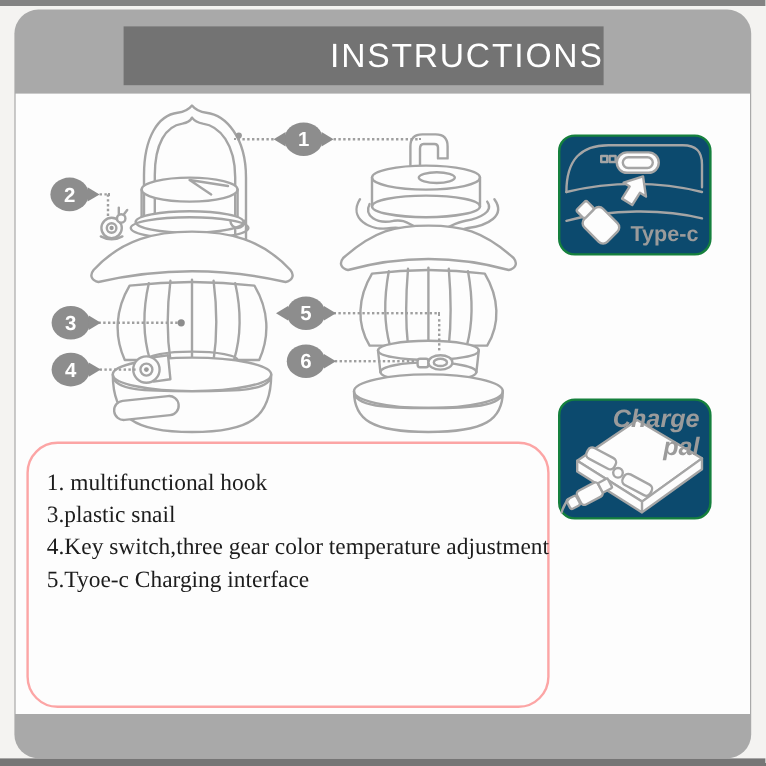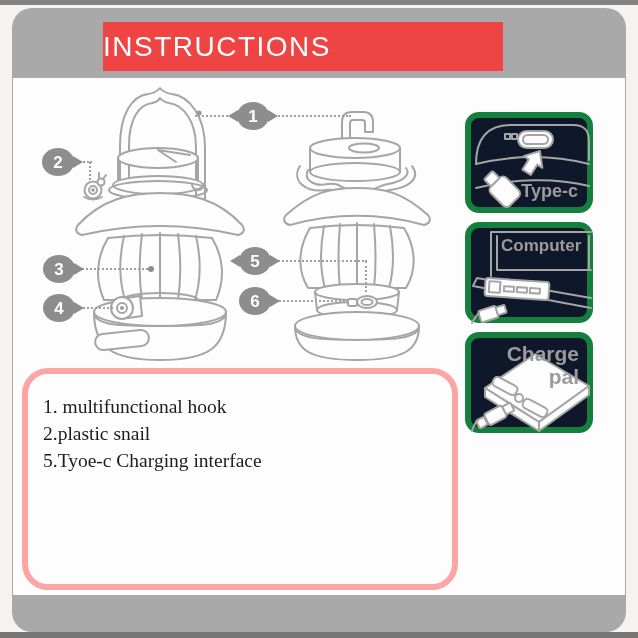--- a/index.html
+++ b/index.html
@@ -2,46 +2,46 @@
 <html><head>
 <meta charset="utf-8">
 <style>
   html,body{margin:0;padding:0;}
   body{font-family:"Liberation Sans",sans-serif;background:#e9e9e9;}
   .stage{position:relative;width:638px;height:638px;background:#f4f3f1;overflow:hidden;}
   .photo-edge{position:absolute;left:0;width:638px;}
   .photo-edge.top{top:0;height:5px;background:#838383;}
   .photo-edge.bottom{top:632px;height:6px;background:#767676;}
   .sheet{position:absolute;left:12px;top:8px;width:614px;height:624px;background:#a9a9a9;border-radius:20px;}
-  .title-box{position:absolute;left:91px;top:14px;width:400px;height:49px;background:#ef4444;
-             display:flex;align-items:center;justify-content:flex-start;}
+  .title-box{position:absolute;left:91px;top:14px;width:400px;height:49px;background:#737373;
+             display:flex;align-items:center;justify-content:flex-end;}
   .title-box span{color:#ffffff;font-size:28px;font-weight:500;letter-spacing:1.5px;}
   .content{position:absolute;left:1px;top:70px;width:612px;height:517px;background:#fdfdfd;}
   svg{position:absolute;}
   .art{stroke:#a5a5a5;stroke-width:2;fill:none;stroke-linecap:round;stroke-linejoin:round;}
   .artfill{stroke:#a5a5a5;stroke-width:2;fill:#fdfdfd;stroke-linejoin:round;}
   .dotfill{fill:#9a9a9a;stroke:none;}
   
   .badge{position:absolute;width:32px;height:28px;background:#8d8d8d;border-radius:50%;
          display:flex;align-items:center;justify-content:center;z-index:5;}
   .badge span{color:#fff;font-size:17px;font-weight:bold;line-height:1;}
   .badge::after{content:"";position:absolute;right:-9px;top:50%;margin-top:-6px;
          border-top:6px solid transparent;border-bottom:6px solid transparent;border-left:10px solid #8d8d8d;}
   .badge.lens::before{content:"";position:absolute;left:-9px;top:50%;margin-top:-6px;
          border-top:6px solid transparent;border-bottom:6px solid transparent;border-right:10px solid #8d8d8d;}
   
   .lead-h{position:absolute;height:0;border-top:2px dotted #9f9f9f;z-index:2;}
   .lead-v{position:absolute;width:0;border-left:2px dotted #9f9f9f;z-index:2;}
   .end-dot{position:absolute;width:6px;height:6px;border-radius:50%;background:#8d8d8d;z-index:3;}
   
-  .panel{position:absolute;width:128px;height:101px;border:6px solid #15803d;border-radius:14px;
-         box-sizing:border-box;background:#0f172a;}
+  .panel{position:absolute;width:128px;height:101px;border:2px solid #15803d;border-radius:14px;
+         box-sizing:border-box;background:#0c4a6e;}
   .panel-label{position:absolute;color:#9b9b9b;font-weight:600;}
   
-  .parts-list{position:absolute;left:9px;top:290px;width:436px;height:222px;border:6px solid #fca5a5;
+  .parts-list{position:absolute;left:9px;top:290px;width:436px;height:222px;border:2px solid #fca5a5;
          border-radius:26px;box-sizing:border-box;background:#fdfdfd;padding:19px 14px 0 15px;}
   .parts-list div{font-family:"Liberation Serif",serif;font-size:19.5px;line-height:27px;color:#1c1c1c;
          white-space:nowrap;}
 </style>
 </head>
 <body>
 
 <div class="stage">
   <div class="photo-edge top"></div>
   <div class="photo-edge bottom"></div>
@@ -160,39 +160,22 @@
             <rect class="art" x="41" y="16" width="5" height="5"></rect>
           <path class="artfill" transform="rotate(32 62 44)" d="M57,56 L57,44 L51,44 L62,31 L73,44 L67,44 L67,56 Z"></path>
           <g transform="rotate(-45 32 72)">
             <rect class="artfill" x="21" y="61" width="22" height="27" rx="5"></rect>
             <rect class="artfill" x="26" y="51" width="12" height="10" rx="2"></rect>
           </g>
         </svg>
         <span class="panel-label" style="right:9px;bottom:5px;font-size:18px;">Type-c</span>
       </div>
 
-      <div class="panel" style="left:452px;top:144px;">
-        <svg style="left:0;top:0" width="124" height="97" viewBox="0 0 124 97">
-          <path class="art" d="M20,4 L120,4 M20,4 L20,48 M26,42 L120,42 M26,8 L26,42 M118,8 L118,42"></path>
-          <path class="art" d="M6,50 L120,70 M2,58 L120,80 M6,50 L2,58"></path>
-          <rect class="artfill" transform="rotate(4 45 61)" x="14" y="52" width="64" height="18" rx="3"></rect>
-          <rect class="art" transform="rotate(4 45 61)" x="18" y="55" width="11" height="11"></rect>
-          <rect class="art" transform="rotate(4 45 61)" x="33" y="59" width="10" height="5"></rect>
-          <rect class="art" transform="rotate(4 45 61)" x="46" y="59" width="10" height="5"></rect>
-          <rect class="art" transform="rotate(4 45 61)" x="59" y="59" width="10" height="5"></rect>
-          <g transform="rotate(-18 24 84)">
-            <rect class="artfill" x="8" y="78" width="18" height="12" rx="2"></rect>
-            <rect class="artfill" x="26" y="80" width="9" height="8" rx="1"></rect>
-          </g>
-          <path class="art" d="M1,95 Q4,89 8,85"></path>
-        </svg>
-        <span class="panel-label" style="left:30px;top:8px;font-size:17px;">Computer</span>
-      </div>
-
-      <div class="panel" style="left:452px;top:254px;">
+
+      <div class="panel" style="left:452px;top:254px;font-style:italic;">
         <svg style="left:0;top:0" width="124" height="97" viewBox="0 0 124 97">
           <path class="artfill" d="M14,50 L64,16 L118,48 L68,84 Z"></path>
           <path class="artfill" d="M14,50 L14,59 L68,93 L68,84 Z M68,84 L68,93 L118,57 L118,48 Z"></path>
           <rect class="artfill" transform="rotate(28 34 48)" x="21" y="43" width="26" height="10" rx="4"></rect>
           <rect class="artfill" transform="rotate(28 64 70)" x="51" y="65" width="26" height="10" rx="4"></rect>
           <circle class="art" cx="48" cy="60" r="4"></circle>
           <g transform="rotate(-28 26 76)">
             <rect class="artfill" x="14" y="70" width="20" height="13" rx="3"></rect>
             <rect class="artfill" x="34" y="72" width="9" height="9" rx="1"></rect>
             <rect class="artfill" x="4" y="72" width="9" height="9" rx="2"></rect>
@@ -200,19 +183,20 @@
           <path class="art" d="M1,93 Q3,86 7,82"></path>
         </svg>
         <span class="panel-label" style="right:8px;top:4px;font-size:21px;line-height:23px;text-align:right;">
           <span>Charge</span><br>
           <span>pal</span>
         </span>
       </div>
 
       <div class="parts-list">
         <div>1. multifunctional hook</div>
-        <div>2.plastic snail</div>
+        <div>3.plastic snail</div>
+        <div>4.Key switch,three gear color temperature adjustment</div>
         <div>5.Tyoe-c Charging interface</div>
       </div>
 
     </div>
   </div>
 </div>
 
 </body></html>

